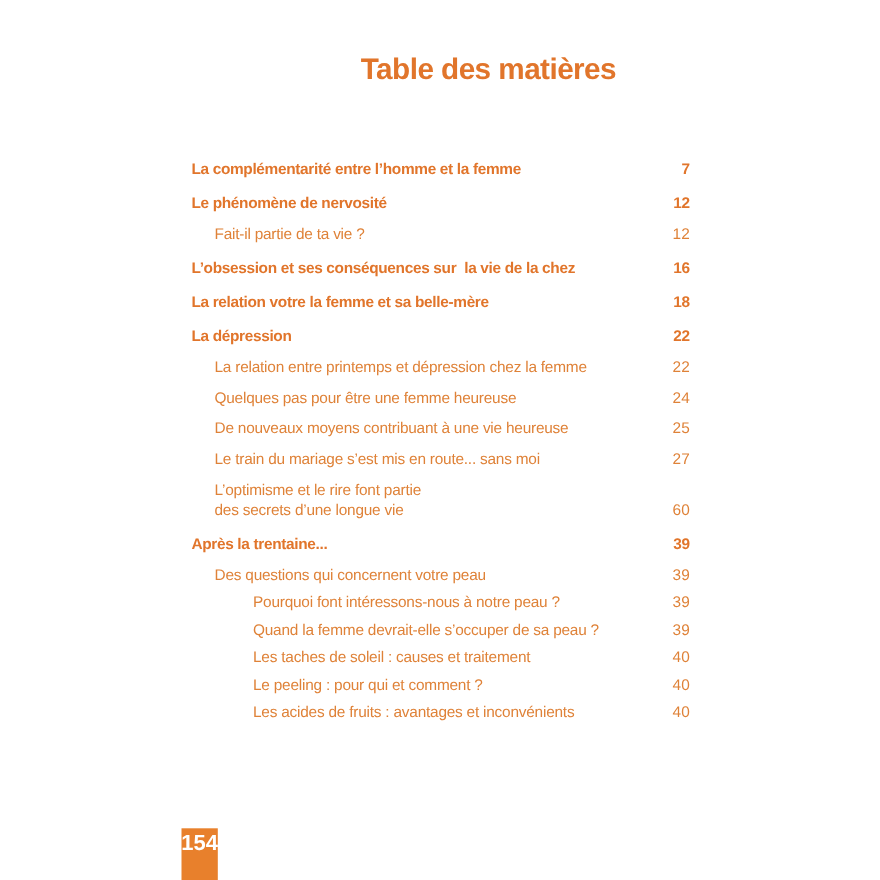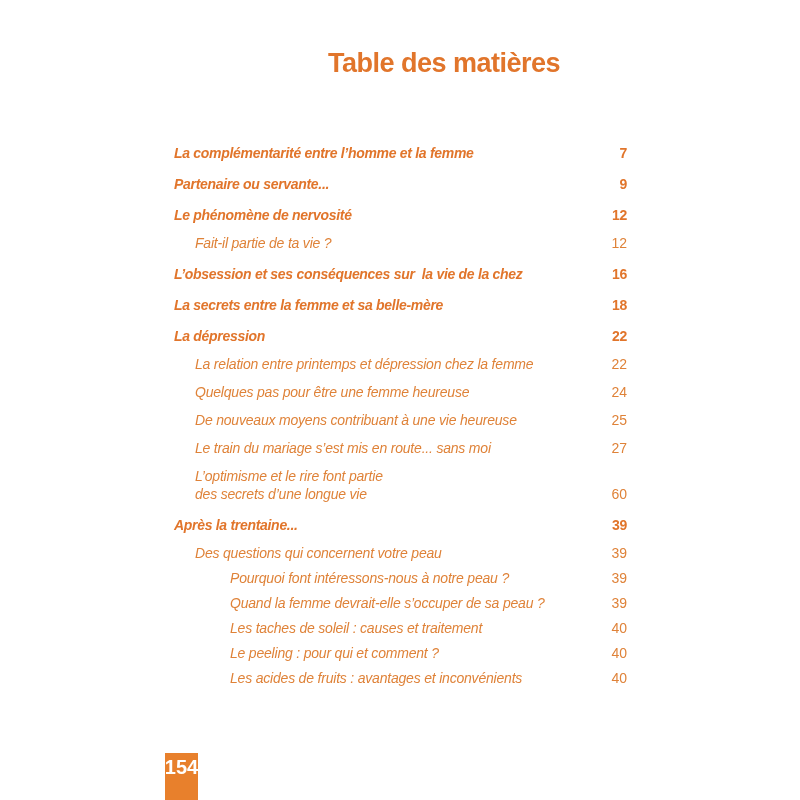--- a/index.html
+++ b/index.html
@@ -42,21 +42,20 @@
     align-items:flex-end;
     justify-content:space-between;
   }
   .row .label{
     flex:1 1 auto;
     white-space:pre;
     line-height:18px;
     font-size:14px;
     letter-spacing:-0.2px;
     color:var(--accent-light);
-    font-style:italic;
   }
   .row .pg{
     flex:0 0 auto;
     min-width:34px;
     text-align:right;
     line-height:18px;
     font-size:14px;
     color:var(--accent-light);
   }
   .row.bold .label,
@@ -91,37 +90,33 @@
 
 <div class="page">
   <h1 class="title">Table des matières</h1>
 
   <div id="toc">
       <div class="row lvl0 bold mt-bold">
     <span class="label">La complémentarité entre l’homme et la femme</span>
     <span class="pg">7</span>
   </div>
       <div class="row lvl0 bold mt-bold">
-    <span class="label">Partenaire ou servante...</span>
-    <span class="pg">9</span>
-  </div>
-      <div class="row lvl0 bold mt-bold">
     <span class="label">Le phénomène de nervosité</span>
     <span class="pg">12</span>
   </div>
       <div class="row lvl1 mt-sub1">
     <span class="label">Fait-il partie de ta vie ?</span>
     <span class="pg">12</span>
   </div>
       <div class="row lvl0 bold mt-bold">
     <span class="label">L’obsession et ses conséquences sur  la vie de la chez</span>
     <span class="pg">16</span>
   </div>
       <div class="row lvl0 bold mt-bold">
-    <span class="label">La secrets entre la femme et sa belle-mère</span>
+    <span class="label">La relation votre la femme et sa belle-mère</span>
     <span class="pg">18</span>
   </div>
       <div class="row lvl0 bold mt-bold">
     <span class="label">La dépression</span>
     <span class="pg">22</span>
   </div>
       <div class="row lvl1 mt-sub1">
     <span class="label">La relation entre printemps et dépression chez la femme</span>
     <span class="pg">22</span>
   </div>

